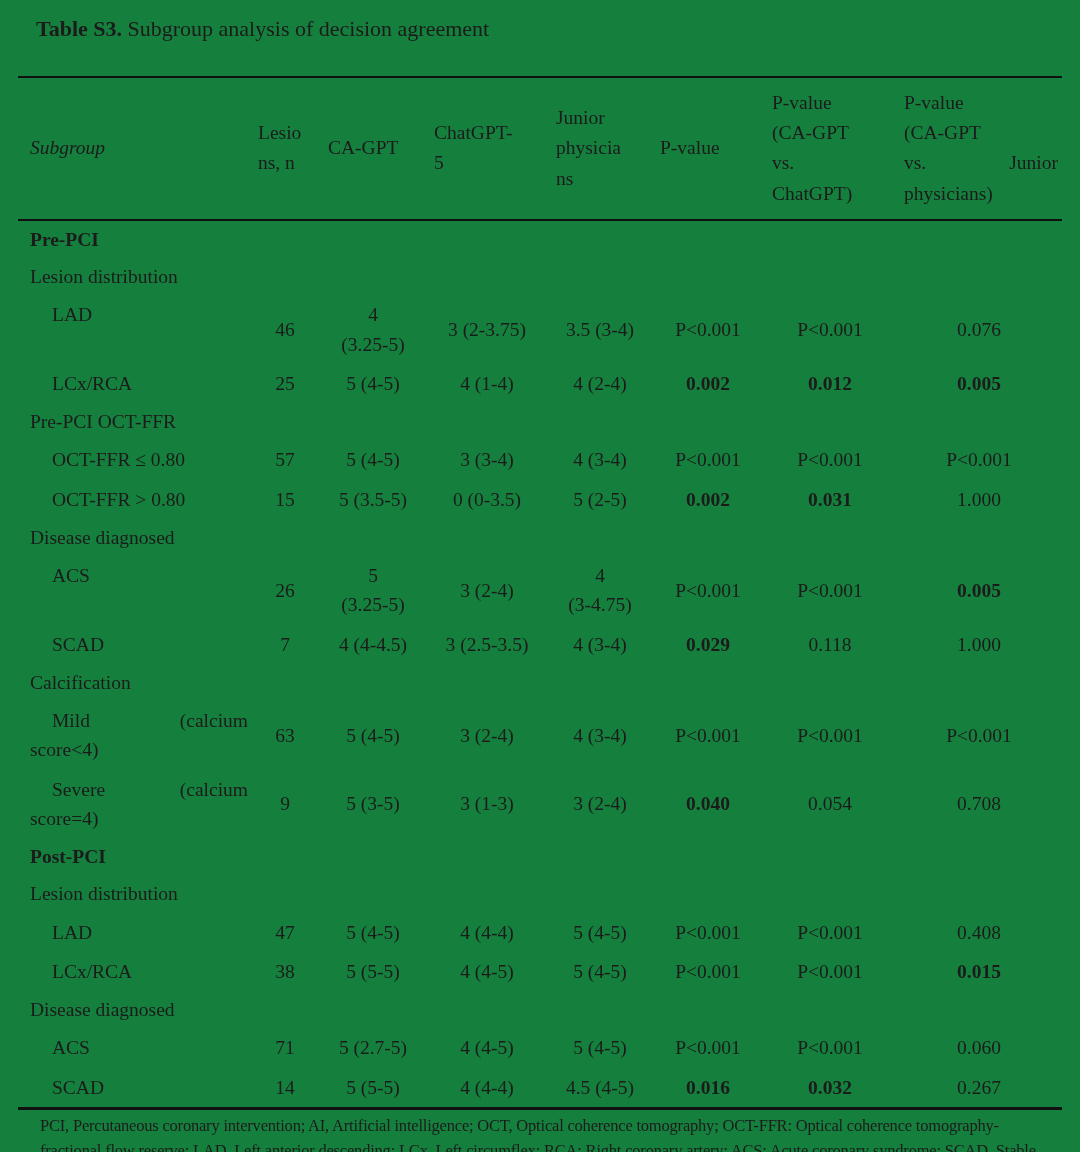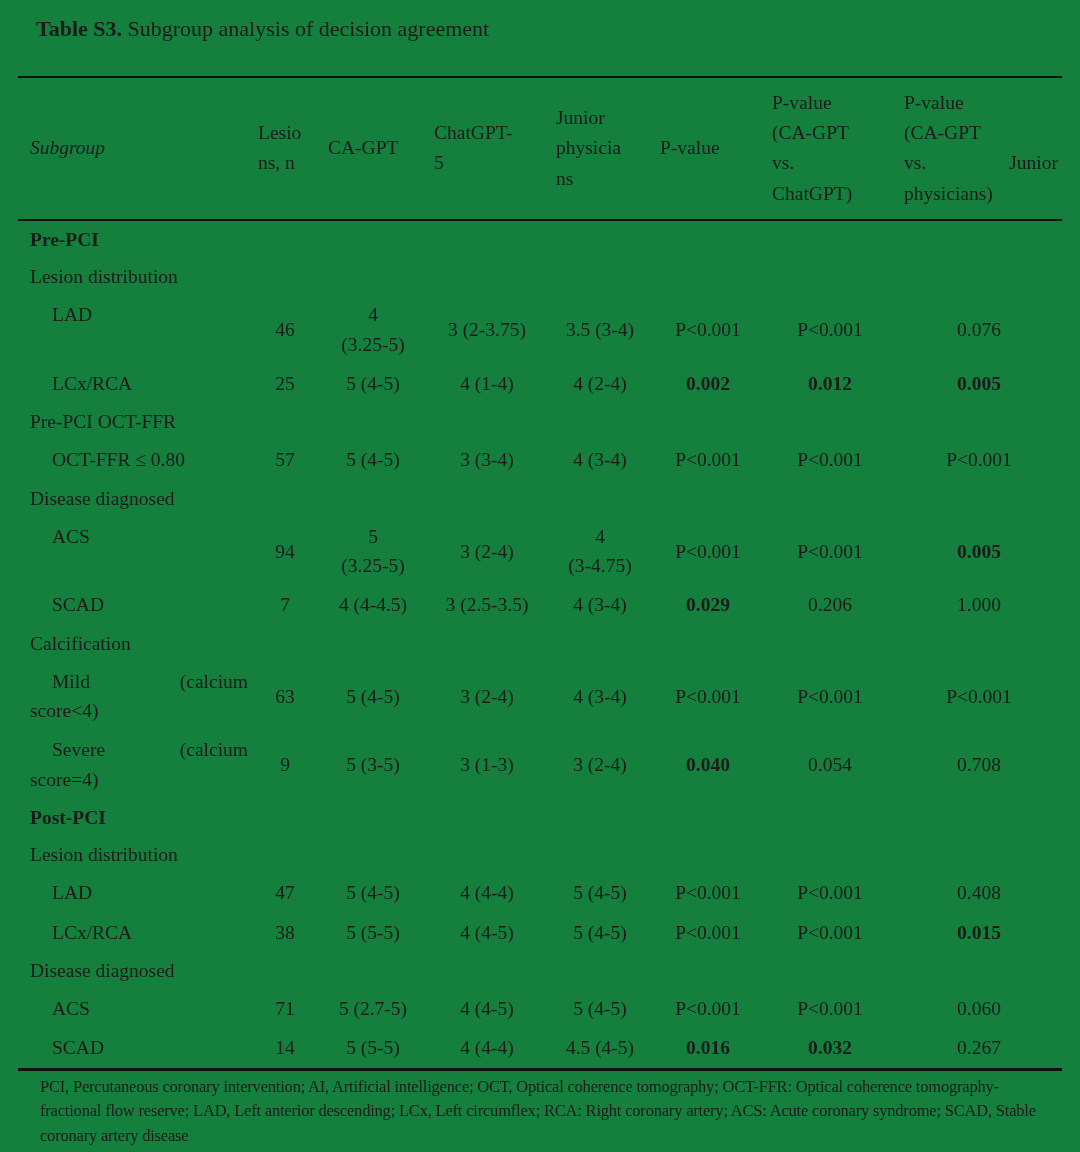--- a/index.html
+++ b/index.html
@@ -131,47 +131,57 @@
           <tr>
             <td class="label indent">OCT-FFR ≤ 0.80</td>
             <td>57</td>
             <td>5 (4-5)</td>
             <td>3 (3-4)</td>
             <td>4 (3-4)</td>
             <td>P&lt;0.001</td>
             <td>P&lt;0.001</td>
             <td>P&lt;0.001</td>
           </tr>
+          <tr>
+            <td class="label indent">OCT-FFR &gt; 0.80</td>
+            <td>15</td>
+            <td>5 (3.5-5)</td>
+            <td>0 (0-3.5)</td>
+            <td>5 (2-5)</td>
+            <td class="bold">0.002</td>
+            <td class="bold">0.031</td>
+            <td>1.000</td>
+          </tr>
           <tr class="section">
             <td colspan="8" class="label">Disease diagnosed</td>
           </tr>
           <tr>
             <td class="label indent">ACS</td>
-            <td>94</td>
+            <td>26</td>
             <td>
               <div>5</div>
               <div>(3.25-5)</div>
             </td>
             <td>3 (2-4)</td>
             <td>
               <div>4</div>
               <div>(3-4.75)</div>
             </td>
             <td>P&lt;0.001</td>
             <td>P&lt;0.001</td>
             <td class="bold">0.005</td>
           </tr>
           <tr>
             <td class="label indent">SCAD</td>
             <td>7</td>
             <td>4 (4-4.5)</td>
             <td>3 (2.5-3.5)</td>
             <td>4 (3-4)</td>
             <td class="bold">0.029</td>
-            <td>0.206</td>
+            <td>0.118</td>
             <td>1.000</td>
           </tr>
           <tr class="section">
             <td colspan="8" class="label">Calcification</td>
           </tr>
           <tr>
             <td class="label hanging">
               <div class="jline">
                 <span>Mild</span>
                 <span>(calcium</span>

